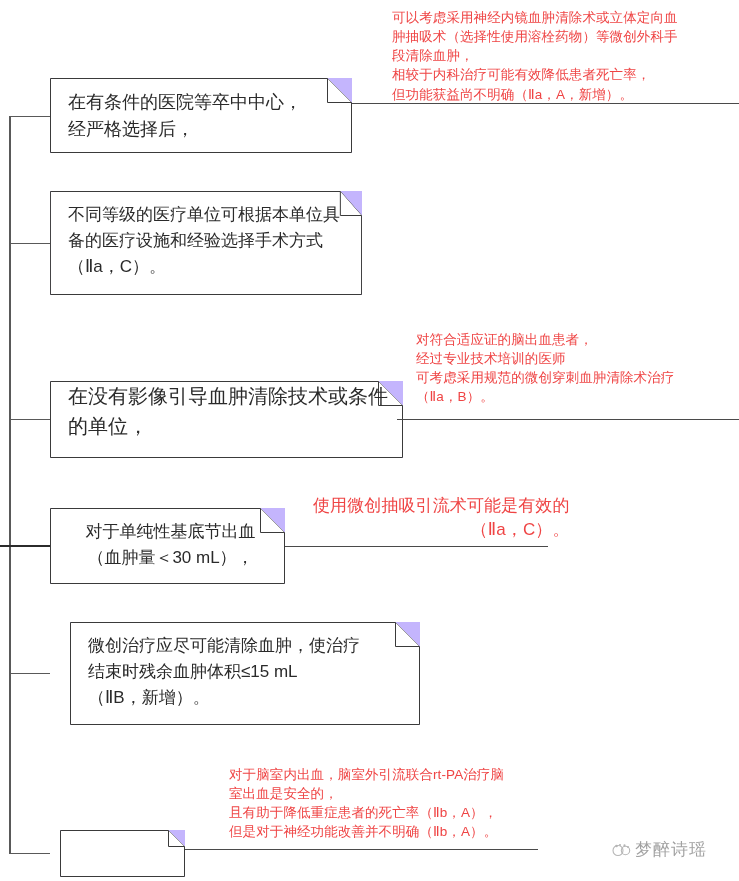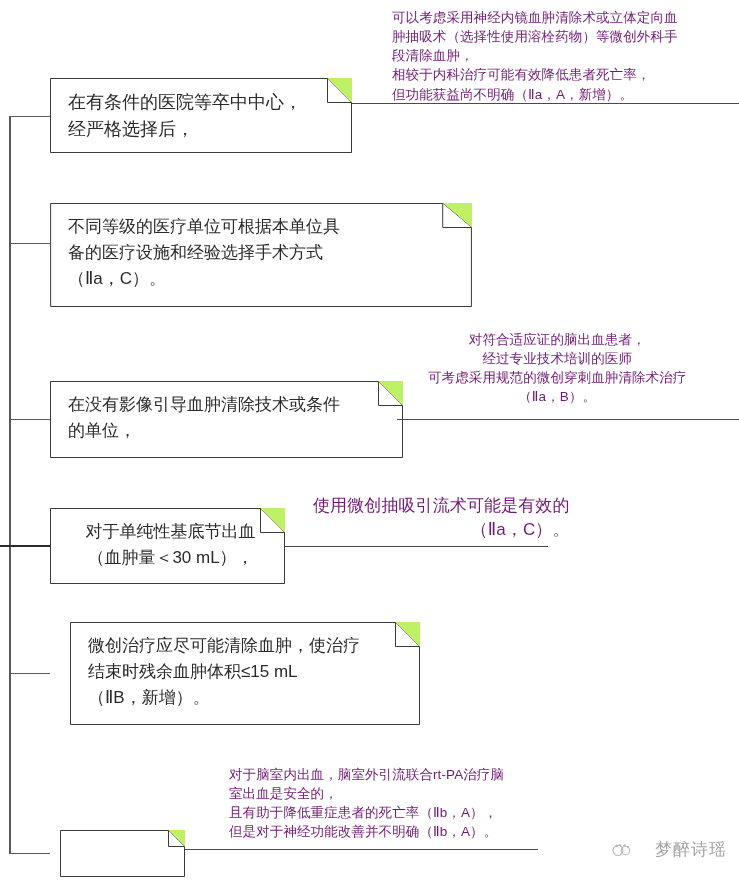--- a/index.html
+++ b/index.html
@@ -37,21 +37,21 @@
   .root-stub {
     position: absolute;
     height: 2px;
     background: #2b2b2b;
   }
 
   
   .note {
     position: absolute;
     box-sizing: border-box;
-    background: #bef264;
+    background: #c4b5fd;
     filter: drop-shadow(0.6px 0.6px 0 rgba(120,120,120,0.55));
   }
   .note .shape {
     position: absolute;
     inset: 0;
   }
   .note .shape svg {
     display: block;
     width: 100%;
     height: 100%;
@@ -60,37 +60,37 @@
     position: relative;
     z-index: 2;
     color: #2a2a2a;
     line-height: 1.52;
     white-space: pre-line;
   }
 
   
   .annot {
     position: absolute;
-    color: #701a75;
+    color: #ef4444;
     line-height: 1.42;
     white-space: pre-line;
     letter-spacing: 0.1px;
   }
   .annot-rule {
     position: absolute;
     height: 1px;
     background: #4a4a4a;
   }
 
   
   .watermark {
     position: absolute;
     display: flex;
     align-items: center;
-    gap: 21px;
+    gap: 1px;
     opacity: 0.72;
   }
   .watermark .wm-mark {
     width: 22px;
     height: 16px;
     position: relative;
   }
   .watermark .wm-text {
     font-size: 17px;
     color: #7d7d7d;
@@ -118,39 +118,39 @@
       <div class="note" style="left: 50px; top: 78px; width: 302px; height: 75px;">
         <div class="shape">
           <svg viewBox="0 0 302 75" preserveAspectRatio="none">
             <path d="M0.5 0.5 H277.5 L301.5 24.5 V74.5 H0.5 Z" fill="#ffffff" stroke="#3a3a3a" stroke-width="1" vector-effect="non-scaling-stroke"></path>
             <path d="M277.5 0.5 V24.5 H301.5" fill="#ffffff" stroke="#3a3a3a" stroke-width="1" vector-effect="non-scaling-stroke"></path>
           </svg>
         </div>
         <div class="note-text" style="font-size: 18px; padding: 11px 12px 0px 18px;">在有条件的医院等卒中中心，
 经严格选择后，</div>
       </div>
-      <div class="note" style="left: 50px; top: 191px; width: 422px; height: 104px; margin-top: 12px;">
+      <div class="note" style="left: 50px; top: 191px; width: 312px; height: 104px;">
         <div class="shape">
           <svg viewBox="0 0 353 104" preserveAspectRatio="none">
             <path d="M0.5 0.5 H328.5 L352.5 24.5 V103.5 H0.5 Z" fill="#ffffff" stroke="#3a3a3a" stroke-width="1" vector-effect="non-scaling-stroke"></path>
             <path d="M328.5 0.5 V24.5 H352.5" fill="#ffffff" stroke="#3a3a3a" stroke-width="1" vector-effect="non-scaling-stroke"></path>
           </svg>
         </div>
         <div class="note-text" style="font-size: 17px; padding: 11px 12px 0px 18px;">不同等级的医疗单位可根据本单位具
 备的医疗设施和经验选择手术方式
 （Ⅱa，C）。</div>
       </div>
       <div class="note" style="left: 50px; top: 381px; width: 353px; height: 77px;">
         <div class="shape">
           <svg viewBox="0 0 353 77" preserveAspectRatio="none">
             <path d="M0.5 0.5 H328.5 L352.5 24.5 V76.5 H0.5 Z" fill="#ffffff" stroke="#3a3a3a" stroke-width="1" vector-effect="non-scaling-stroke"></path>
             <path d="M328.5 0.5 V24.5 H352.5" fill="#ffffff" stroke="#3a3a3a" stroke-width="1" vector-effect="non-scaling-stroke"></path>
           </svg>
         </div>
-        <div class="note-text" style="font-size: 17px; padding: 11px 12px 0px 18px;">在没有影像引导血肿清除技术或条件
+        <div class="note-text" style="font-size: 20px; padding: 0 12px 0px 18px;">在没有影像引导血肿清除技术或条件
 的单位，</div>
       </div>
       <div class="note" style="left: 50px; top: 508px; width: 235px; height: 76px;">
         <div class="shape">
           <svg viewBox="0 0 235 76" preserveAspectRatio="none">
             <path d="M0.5 0.5 H210.5 L234.5 24.5 V75.5 H0.5 Z" fill="#ffffff" stroke="#3a3a3a" stroke-width="1" vector-effect="non-scaling-stroke"></path>
             <path d="M210.5 0.5 V24.5 H234.5" fill="#ffffff" stroke="#3a3a3a" stroke-width="1" vector-effect="non-scaling-stroke"></path>
           </svg>
         </div>
         <div class="note-text" style="font-size: 17px; padding: 11px 12px 0px 18px; text-align: center;">对于单纯性基底节出血
@@ -178,21 +178,21 @@
     </div>
 
   <div id="annotations">
       <div class="annot-rule" style="left: 352px; top: 103px; width: 387px;"></div>
       <div class="annot" style="left: 392px; top: 8px; font-size: 13.5px;">可以考虑采用神经内镜血肿清除术或立体定向血
 肿抽吸术（选择性使用溶栓药物）等微创外科手
 段清除血肿，
 相较于内科治疗可能有效降低患者死亡率，
 但功能获益尚不明确（Ⅱa，A，新增）。</div>
       <div class="annot-rule" style="left: 397px; top: 419px; width: 342px;"></div>
-      <div class="annot" style="left: 428px; top: 330px; font-size: 13.5px; text-align: center;">对符合适应证的脑出血患者，
+      <div class="annot" style="left: 416px; top: 330px; font-size: 13.5px;">对符合适应证的脑出血患者，
 经过专业技术培训的医师
 可考虑采用规范的微创穿刺血肿清除术治疗
 （Ⅱa，B）。</div>
       <div class="annot-rule" style="left: 285px; top: 546px; width: 263px;"></div>
       <div class="annot" style="left: 313px; top: 494px; font-size: 17px; text-align: right;">使用微创抽吸引流术可能是有效的
 （Ⅱa，C）。</div>
       <div class="annot-rule" style="left: 185px; top: 849px; width: 353px;"></div>
       <div class="annot" style="left: 229px; top: 765px; font-size: 13.5px;">对于脑室内出血，脑室外引流联合rt-PA治疗脑
 室出血是安全的，
 且有助于降低重症患者的死亡率（Ⅱb，A），

